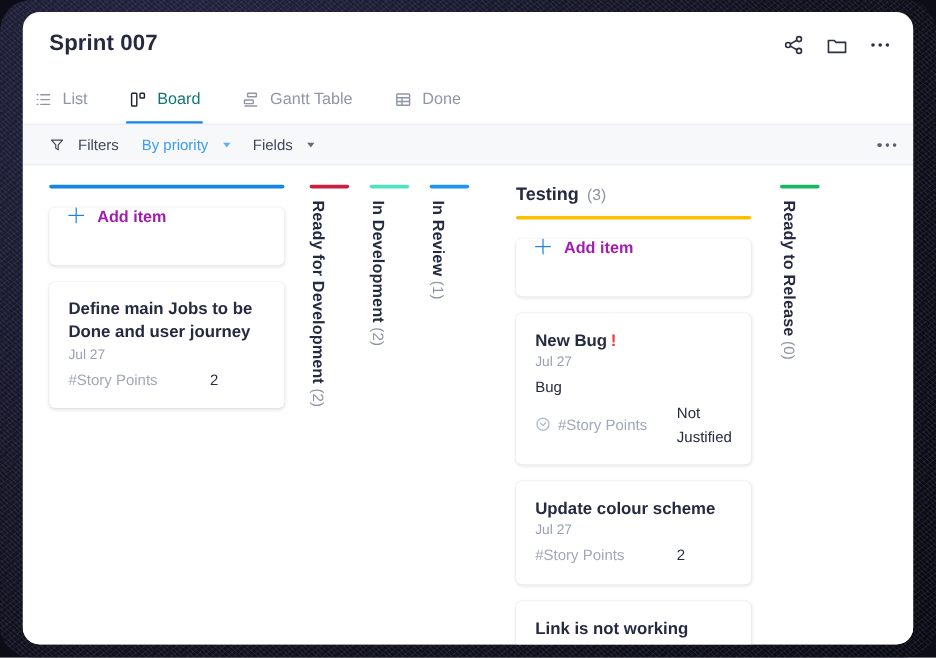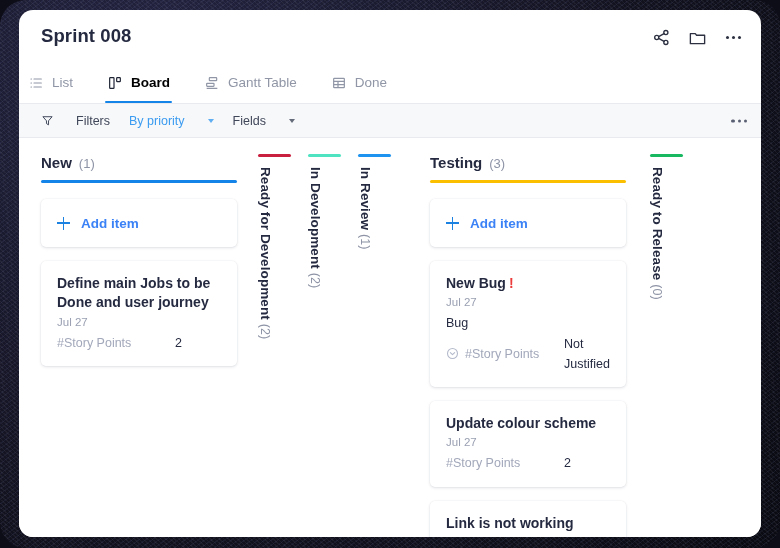--- a/index.html
+++ b/index.html
@@ -79,21 +79,21 @@
     align-items: center;
     gap: 8px;
     height: 40px;
     padding: 0 2px;
     cursor: pointer;
     position: relative;
     color: #9096a6;
     font-size: 13.5px;
   }
   .tab .tlabel { line-height: 1; }
-  .tab.active { color: #000000; font-weight: 700; }
+  .tab.active { color: #0f766e; font-weight: 400; }
   .tab.active .tabicon { color: #1f2434; }
   .tab .tabicon { color: #9096a6; display: block; }
   .tab.active::after {
     content: "";
     position: absolute;
     left: 0; right: 0; bottom: 0;
     height: 2.5px;
     background: #1484e8;
     border-radius: 2px;
   }
@@ -106,21 +106,21 @@
     border-bottom: 1px solid #e8eaef;
     display: flex;
     align-items: center;
     padding-left: 22px;
     gap: 19px;
     font-size: 12.5px;
   }
   .tb-item {
     display: flex;
     align-items: center;
-    gap: 22px;
+    gap: 11px;
     color: #404759;
     cursor: pointer;
     white-space: nowrap;
   }
   .tb-item.accent { color: #3a9bf0; }
   .tb-caret {
     width: 0; height: 0;
     border-left: 3.6px solid transparent;
     border-right: 3.6px solid transparent;
     border-top: 4px solid currentColor;
@@ -167,23 +167,22 @@
 
   .card {
     background: #ffffff;
     border-radius: 5px;
     box-shadow: 0 1px 3px rgba(32,42,70,0.13), 0 0 0 0.5px rgba(32,42,70,0.04);
     margin-bottom: 14px;
     padding: 13px 15px 13px 16px;
   }
   .card.additem {
     display: flex;
-    align-items: center;
     gap: 11px;
-    color: #3b82f6;
+    color: #a21caf;
     font-size: 13.5px;
     font-weight: 600;
     cursor: pointer;
     height: 48px;
     padding-top: 0; padding-bottom: 0;
   }
   .plus {
     position: relative;
     width: 13px; height: 13px;
     flex: 0 0 13px;
@@ -258,21 +257,21 @@
   }
 </style>
 </head>
 <body>
 
 <div id="frame"></div>
 
 <div id="window">
 
   <div class="titlebar">
-    <div class="doc-title">Sprint 008</div>
+    <div class="doc-title">Sprint 007</div>
     <div class="title-actions">
       <svg class="ticon" viewBox="0 0 24 24" fill="none" stroke="currentColor" stroke-width="1.7" stroke-linecap="round" stroke-linejoin="round">
         <circle cx="17.5" cy="5.8" r="2.6"></circle>
           <circle cx="17.5" cy="18.2" r="2.6"></circle>
           <circle cx="6" cy="12" r="2.6"></circle>
         <line x1="8.4" y1="10.8" x2="15.2" y2="7"></line>
           <line x1="8.4" y1="13.2" x2="15.2" y2="17"></line>
       </svg>
       <svg class="ticon" viewBox="0 0 24 24" fill="none" stroke="currentColor" stroke-width="1.7" stroke-linecap="round" stroke-linejoin="round">
         <path d="M3 7.2h6.2l1.6 2h10.2v10.6H3z"></path>
@@ -349,24 +348,20 @@
     <div class="tb-right">
       <i></i>
         <i></i>
         <i></i>
     </div>
   </div>
 
   <div class="board">
 
     <div class="column">
-      <div class="col-head">
-        <span class="col-title">New</span>
-        <span class="col-count">(1)</span>
-      </div>
       <div class="col-rule" style="background:#1484e8"></div>
       <div class="col-body">
 
         <div class="card additem">
           <span class="plus"></span>
           <span>Add item</span>
         </div>
 
         <div class="card">
           <div class="card-title">Define main Jobs to be Done and user journey</div>

